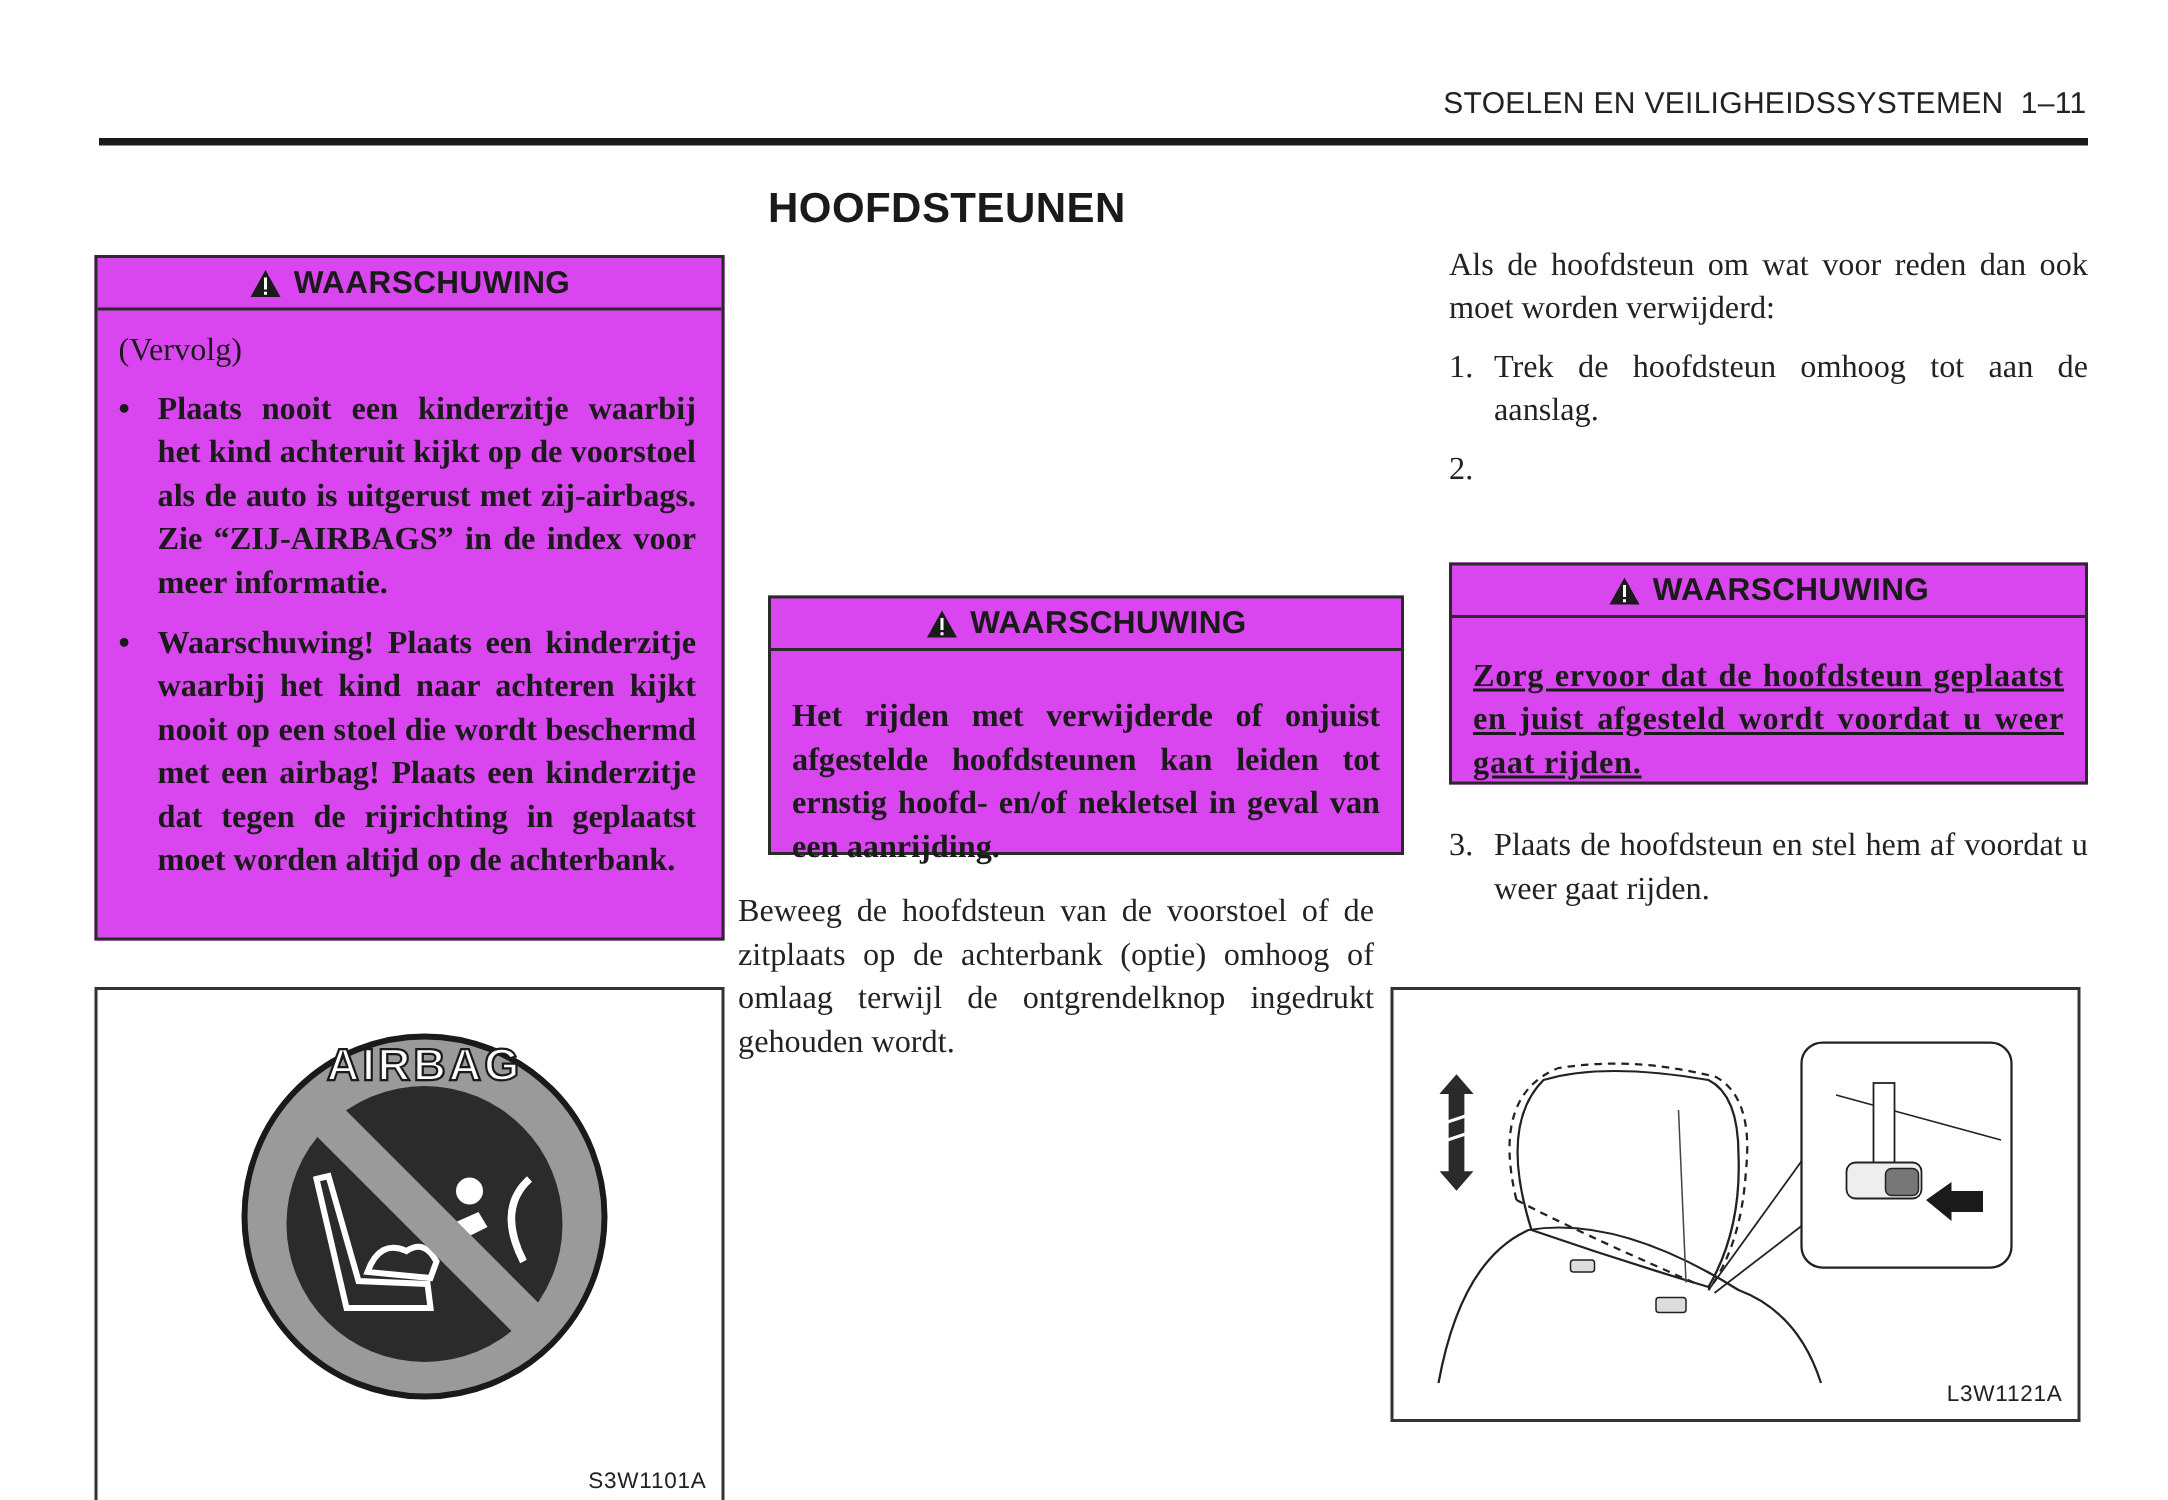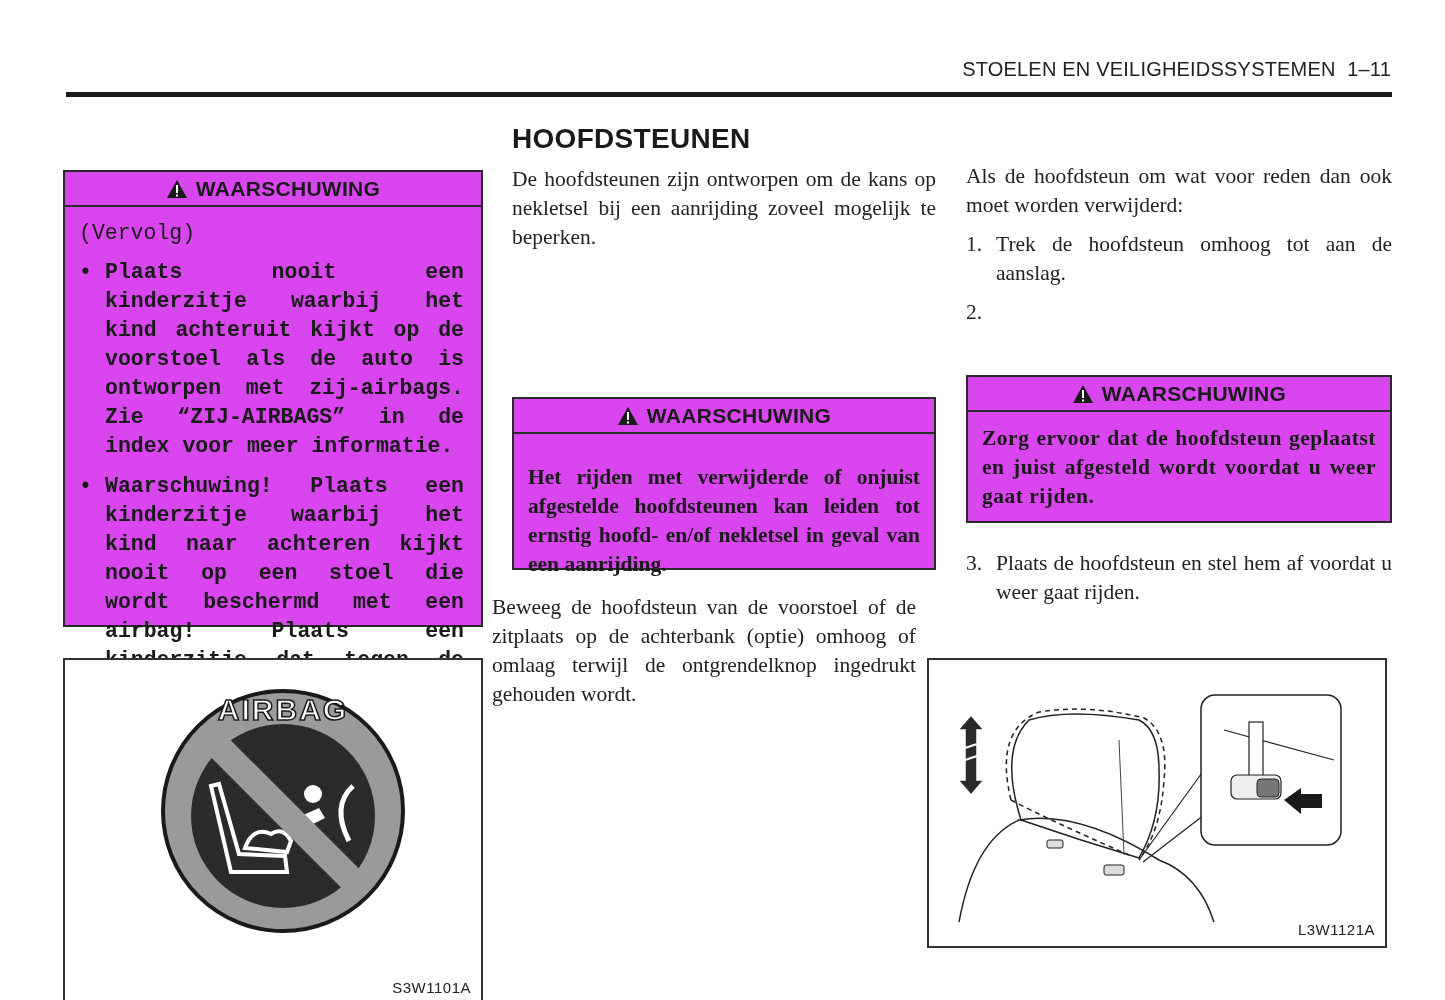--- a/index.html
+++ b/index.html
@@ -42,24 +42,24 @@
 
 <div class="warn-box serif" style="left:63px; top:170px; width:420px; height:457px;">
   <div class="warn-head sans">
     <svg viewBox="0 0 22 20">
         <polygon points="11,1 21,19 1,19" fill="#1a1a1a"></polygon>
         <rect x="10" y="6" width="2" height="8" fill="#fff"></rect>
         <rect x="10" y="15.5" width="2" height="2" fill="#fff"></rect>
       </svg>
     <span>WAARSCHUWING</span>
   </div>
-  <div class="warn-body" style="font-weight:bold; padding:12px 17px 10px 14px;font-family:Liberation Mono, monospace;">
+  <div class="warn-body" style="font-weight:bold; padding:12px 17px 10px 14px;">
     <p style="font-weight:normal; margin-bottom:4px;">(Vervolg)</p>
     <ul class="bullets">
-      <li><span class="dot">•</span><span>Plaats nooit een kinderzitje waarbij het kind achteruit kijkt op de voorstoel als de auto is ontworpen met zij-airbags. Zie “ZIJ-AIRBAGS” in de index voor meer informatie.</span></li>
+      <li><span class="dot">•</span><span>Plaats nooit een kinderzitje waarbij het kind achteruit kijkt op de voorstoel als de auto is uitgerust met zij-airbags. Zie “ZIJ-AIRBAGS” in de index voor meer informatie.</span></li>
       <li><span class="dot">•</span><span>Waarschuwing! Plaats een kinderzitje waarbij het kind naar achteren kijkt nooit op een stoel die wordt beschermd met een airbag! Plaats een kinderzitje dat tegen de rijrichting in geplaatst moet worden altijd op de achterbank.</span></li>
     </ul>
   </div>
 </div>
 
 <div class="figure" style="left:63px; top:658px; width:420px; height:348px;">
   <svg width="260" height="260" viewBox="0 0 260 260" style="position:absolute; left:88px; top:16px;">
     <circle cx="130" cy="135" r="120" fill="#9a9a9a" stroke="#1a1a1a" stroke-width="4"></circle>
     <circle cx="130" cy="140" r="92" fill="#2b2b2b"></circle>
 
@@ -73,21 +73,20 @@
     <line x1="60" y1="65" x2="210" y2="215" stroke="#9a9a9a" stroke-width="26"></line>
 
     <text x="130" y="44" text-anchor="middle" font-family="Liberation Sans, sans-serif" font-weight="bold" font-size="30" fill="#fff" stroke="#1a1a1a" stroke-width="1.5" letter-spacing="2">AIRBAG</text>
   </svg>
   <span class="fig-code sans">S3W1101A</span>
 </div>
 
 <div class="section-title sans">HOOFDSTEUNEN</div>
 
 <div class="para serif" style="left:512px; top:165px; width:424px;">
-  <p style="margin-bottom:10px;">De hoofdsteunen zijn ontworpen om de kans op nekletsel bij een aanrijding zoveel mogelijk te beperken.</p>
 </div>
 
 <div class="warn-box serif" style="left:512px; top:397px; width:424px; height:173px;">
   <div class="warn-head sans">
     <svg viewBox="0 0 22 20">
         <polygon points="11,1 21,19 1,19" fill="#1a1a1a"></polygon>
         <rect x="10" y="6" width="2" height="8" fill="#fff"></rect>
         <rect x="10" y="15.5" width="2" height="2" fill="#fff"></rect>
       </svg>
     <span>WAARSCHUWING</span>
@@ -111,21 +110,21 @@
 
 <div class="warn-box serif" style="left:966px; top:375px; width:426px; height:148px;">
   <div class="warn-head sans">
     <svg viewBox="0 0 22 20">
         <polygon points="11,1 21,19 1,19" fill="#1a1a1a"></polygon>
         <rect x="10" y="6" width="2" height="8" fill="#fff"></rect>
         <rect x="10" y="15.5" width="2" height="2" fill="#fff"></rect>
       </svg>
     <span>WAARSCHUWING</span>
   </div>
-  <div class="warn-body" style="padding-top:12px; letter-spacing:0.5px;">
+  <div class="warn-body" style="padding-top:24px; letter-spacing:0.5px;text-decoration:underline;">
     <p>Zorg ervoor dat de hoofdsteun geplaatst en juist afgesteld wordt voordat u weer gaat rijden.</p>
   </div>
 </div>
 
 <div class="para serif" style="left:966px; top:549px; width:426px;">
   <ol class="steps">
     <li><span class="num">3.</span><span>Plaats de hoofdsteun en stel hem af voordat u weer gaat rijden.</span></li>
   </ol>
 </div>
 

